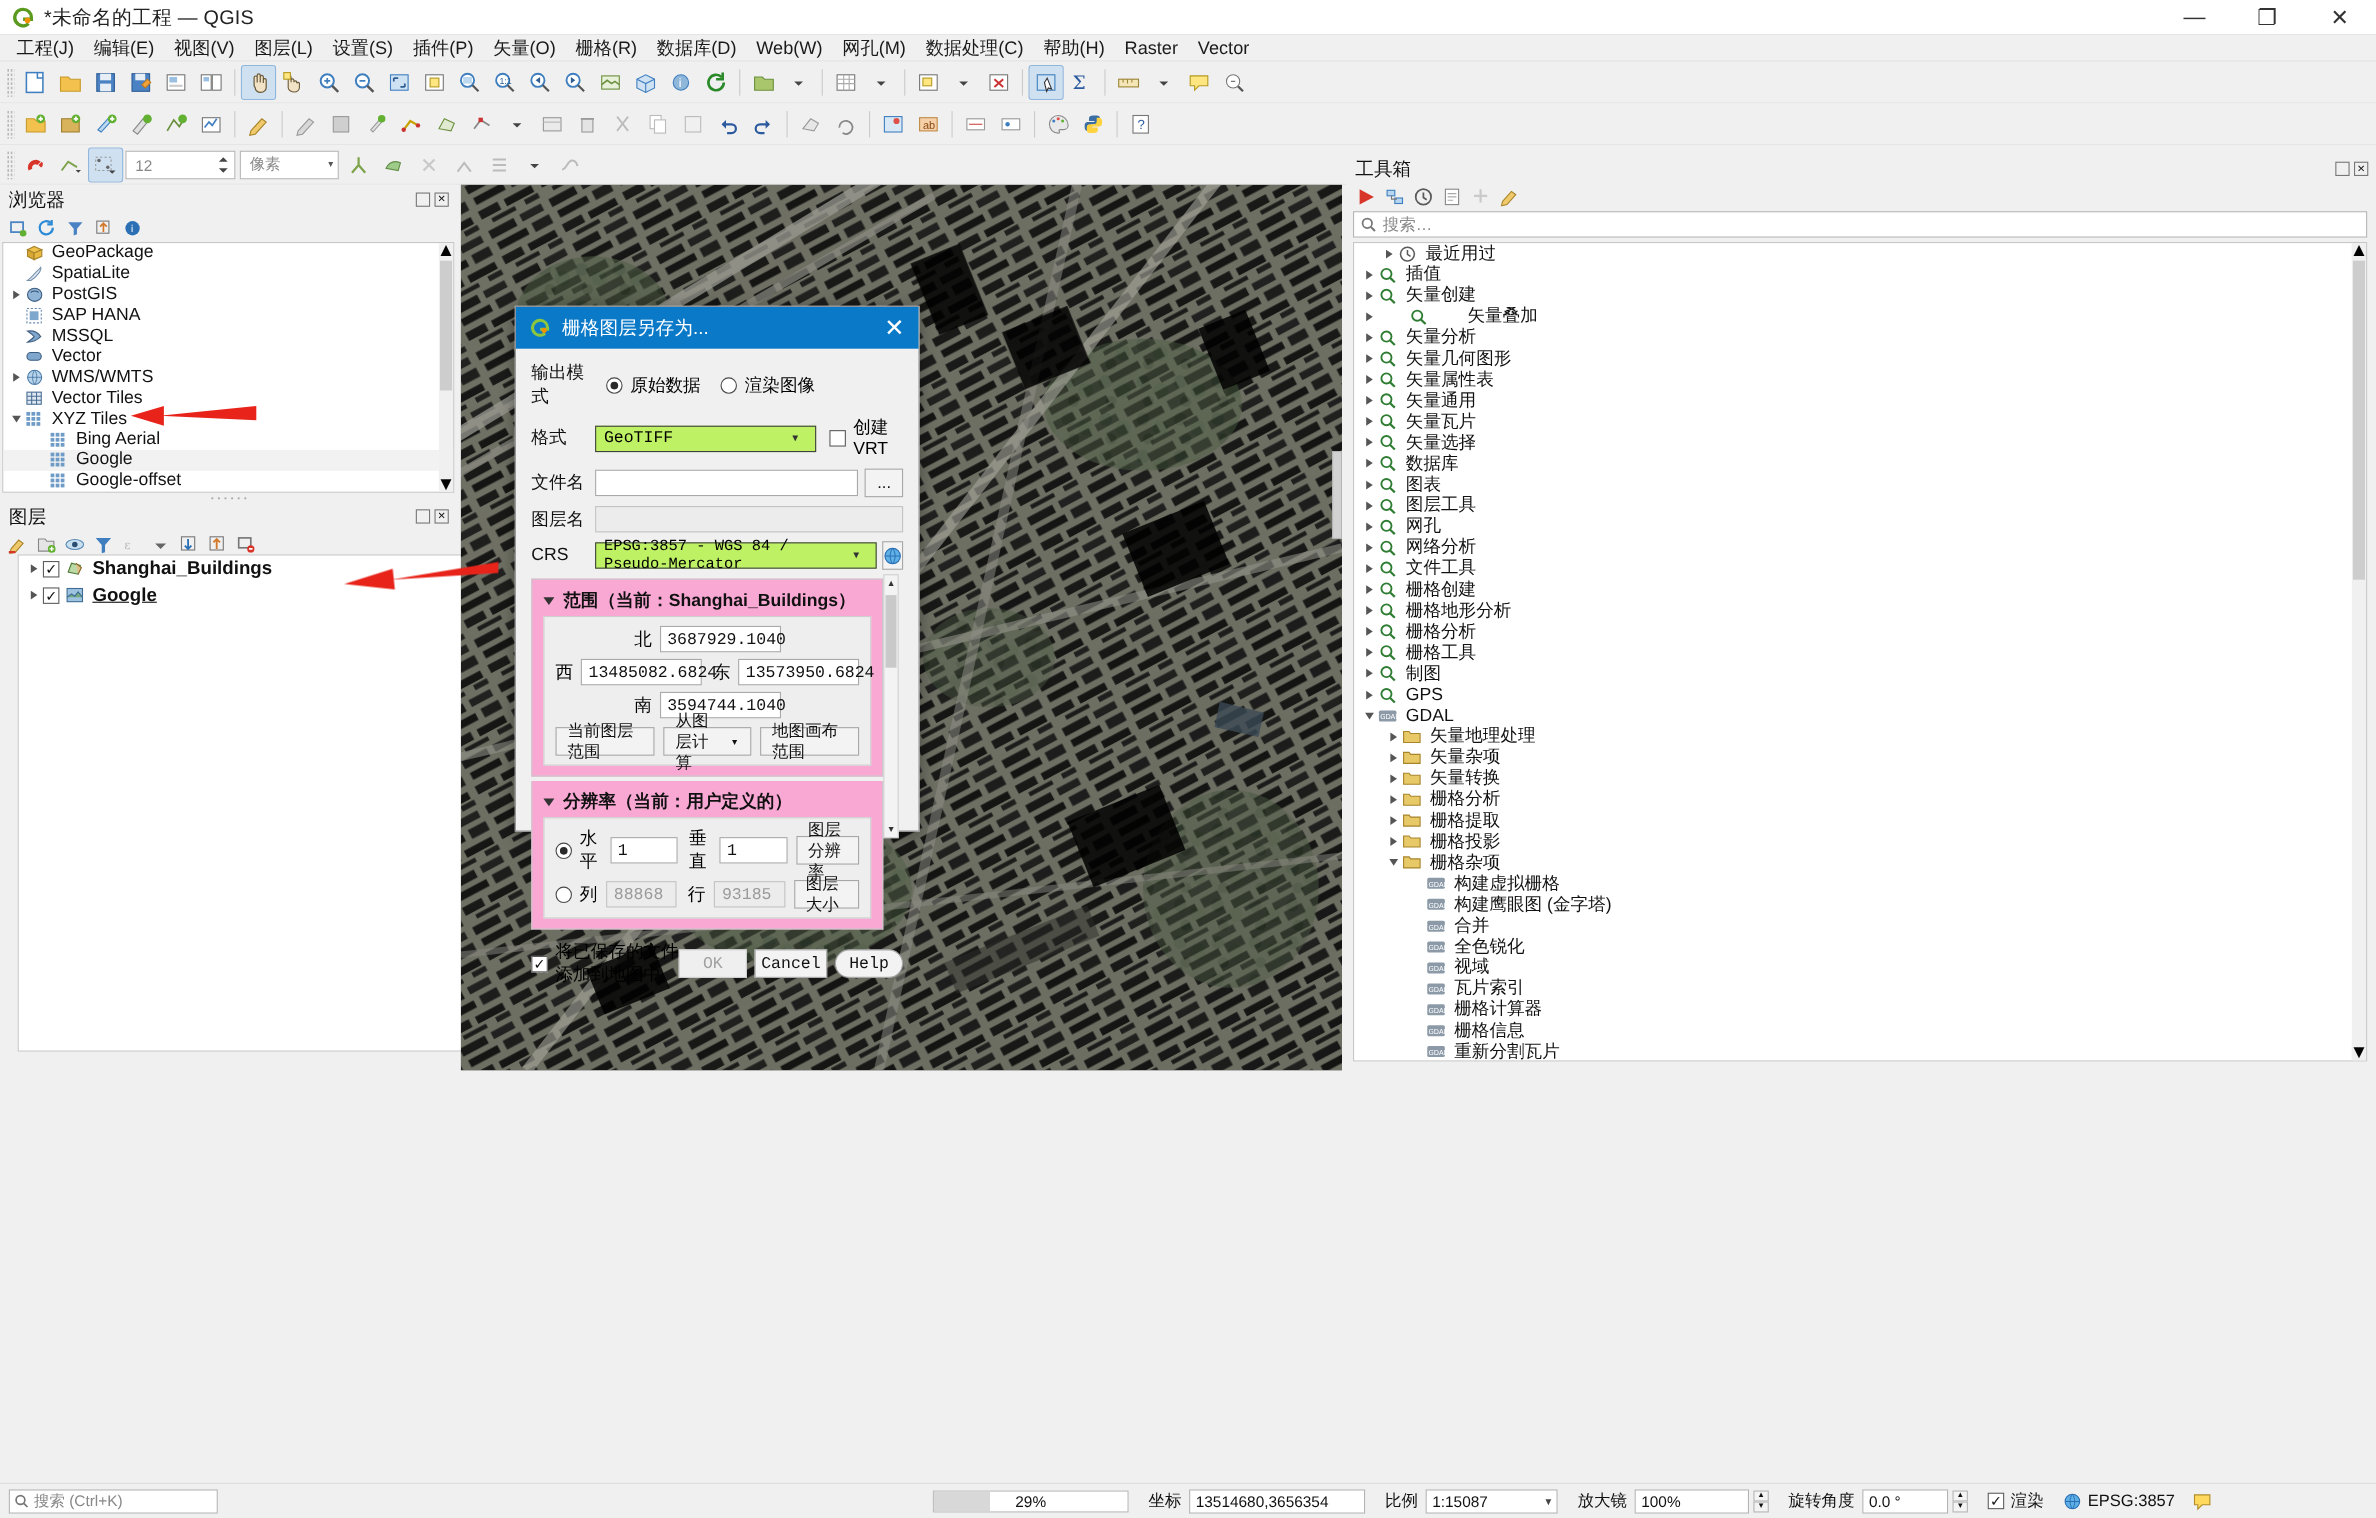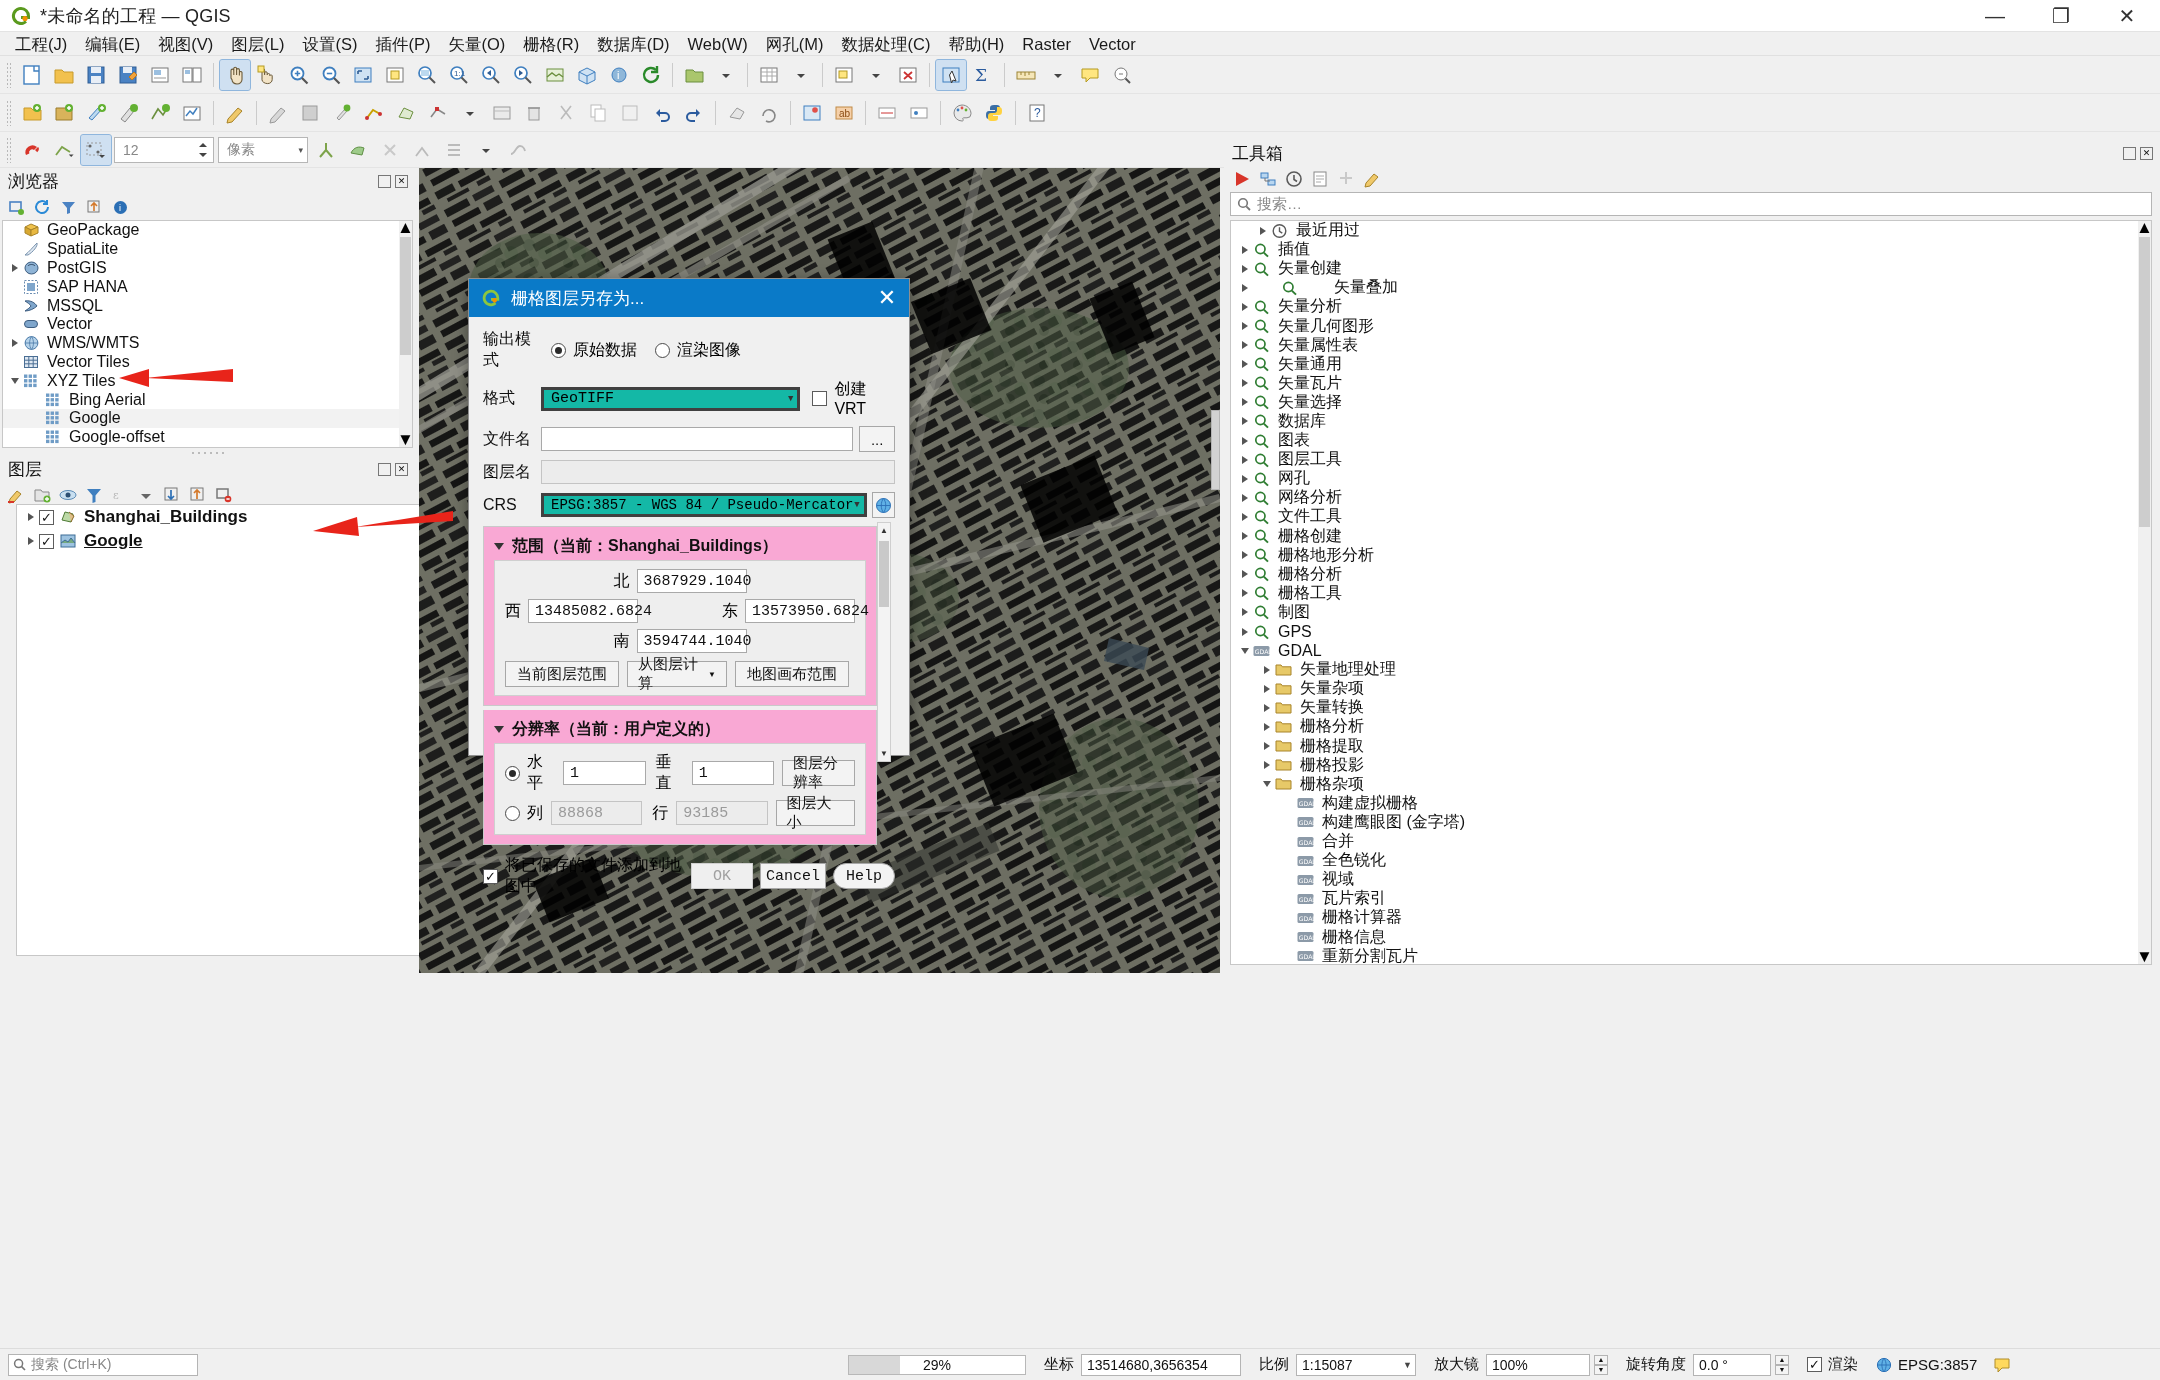--- a/index.html
+++ b/index.html
@@ -134,42 +134,42 @@
   .sb-field { height:22px; border:1px solid #b4b4b4; background:#fff; display:flex;
               align-items:center; padding:0 5px; margin-left:7px; font-size:14px; white-space:nowrap; }
   .sb-combo { height:22px; border:1px solid #b4b4b4; background:#fff; display:flex;
               align-items:center; padding:0 3px 0 5px; margin-left:7px; font-size:14px; }
   .sb-combo .ar { margin-left:10px; font-size:9px; color:#444; }
   .spin { display:flex; flex-direction:column; width:14px; height:20px; margin-left:4px; }
   .spin div { flex:1; border:1px solid #b4b4b4; background:#f4f4f4; display:flex;
               align-items:center; justify-content:center; font-size:7px; line-height:1; }
 
   
-  #dialog { position:absolute; left:468px; top:278px; width:442px; height:478px;
+  #dialog { position:absolute; left:468px; top:278px; width:368px; height:478px;
             background:#f0f0f0; border:1px solid #8f8f8f;
             box-shadow:0 3px 14px rgba(0,0,0,.38); }
   #dlg-titlebar { height:38px; background:#0a7ac8; display:flex; align-items:center;
                   padding-left:12px; color:#fff; }
   #dlg-titlebar .dlg-title { font-size:17px; margin-left:10px; }
   #dlg-close { margin-left:auto; width:44px; height:38px; display:flex; align-items:center;
                justify-content:center; font-size:22px; color:#fff; }
   #dlg-body { padding:12px 14px 0 14px; }
   .frow { display:flex; align-items:center; margin-bottom:8px; }
   .flabel { width:58px; font-size:16px; color:#111; flex:0 0 auto; }
   .radio { width:15px; height:15px; border:1.6px solid #4a4a4a; border-radius:50%;
            background:#fff; display:flex; align-items:center; justify-content:center;
            flex:0 0 auto; margin-right:7px; }
   .radio.on:after { content:""; width:7px; height:7px; background:#2a2a2a; border-radius:50%; }
   .radio-lbl { font-size:16px; margin-right:18px; }
   .inp { height:24px; border:1px solid #a9a9a9; background:#fff; display:flex;
          align-items:center; padding:0 6px; font-family:"Liberation Mono","DejaVu Sans Mono",monospace;
          font-size:15px; color:#111; }
   .inp.disabled { background:#ececec; color:#9a9a9a; border-color:#c4c4c4; }
-  .combo { height:24px; border:3px solid #404040; background:#14b8a6; display:flex;
-           align-items:center; padding:0 4px 0 7px;
+  .combo { height:24px; border:1px solid #404040; background:#bef264; display:flex;
+           align-items:center; padding:0 15px 0 7px;
            font-family:"Liberation Mono","DejaVu Sans Mono",monospace; font-size:15px; }
   .combo .ar { margin-left:auto; font-size:9px; color:#333; }
   .chkbox { width:15px; height:15px; border:1px solid #5a5a5a; background:#fff;
             display:flex; align-items:center; justify-content:center; margin-right:7px; flex:0 0 auto; }
   .chkbox.on:after { content:"✓"; font-size:13px; color:#111; line-height:1; }
   .grp { border:1px solid #c9c9c9; background:#f9a8d4; padding:9px 10px; margin-bottom:4px; }
   .grp-head { display:flex; align-items:center; font-size:16px; font-weight:bold; color:#111;
               margin-bottom:3px; }
   .grp-head .tri { width:0;height:0;border-top:7px solid #333;border-left:5px solid transparent;
                    border-right:5px solid transparent; margin-right:8px; }

